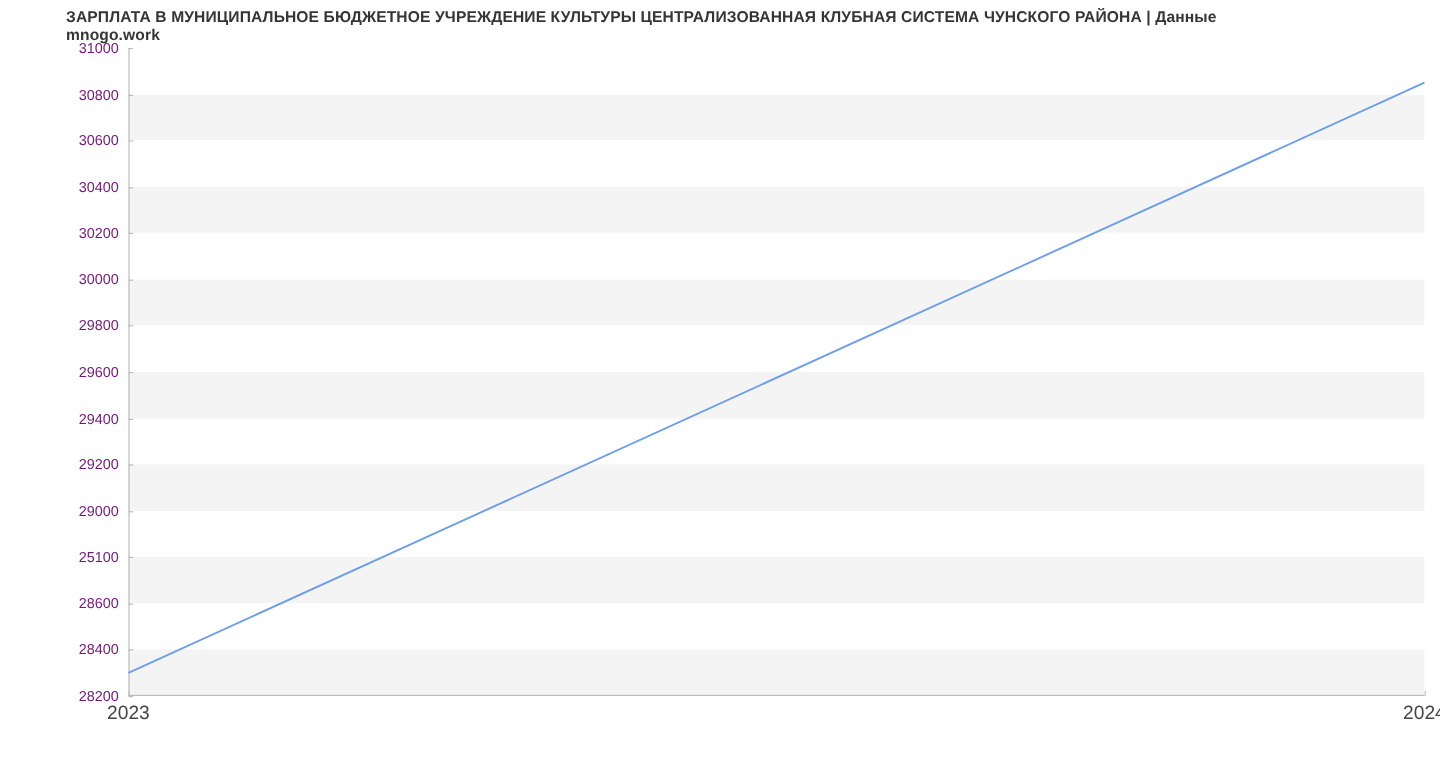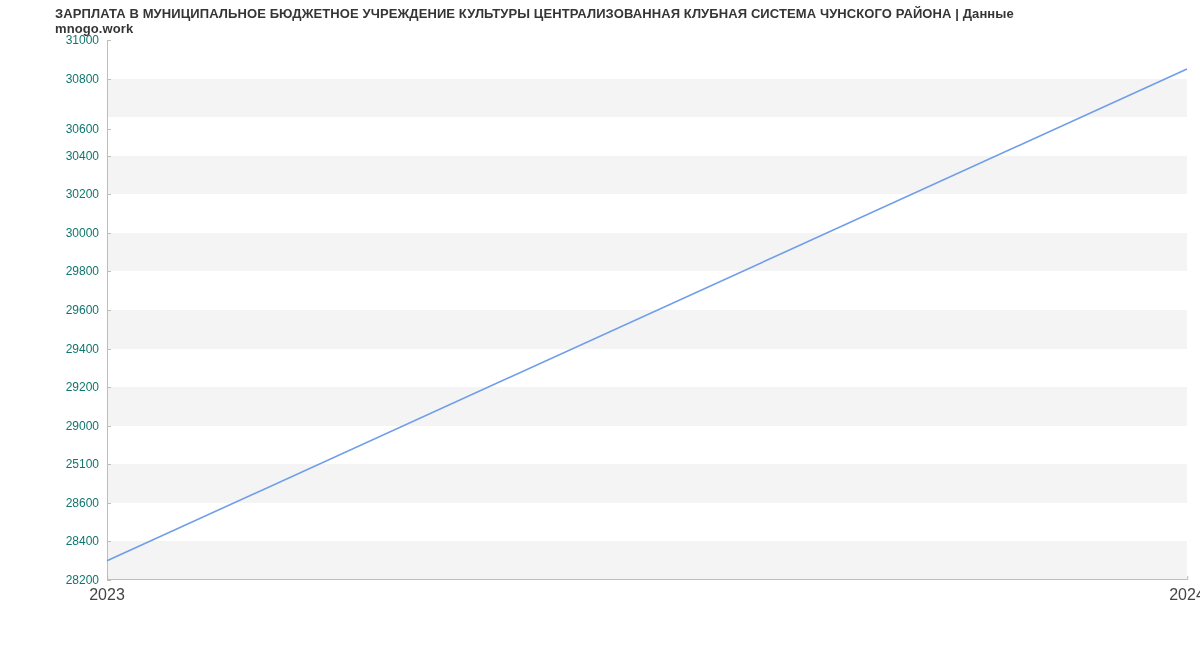--- a/index.html
+++ b/index.html
@@ -52,21 +52,21 @@
     right: 0;
     bottom: 0;
     height: 1px;
     background: #bdbdbd;
   }
   .y-tick {
     position: absolute;
     right: 100%;
     transform: translateY(-50%);
     font-size: 12px;
-    color: #0f766e;
+    color: #701a75;
     padding-right: 8px;
     white-space: nowrap;
   }
   .y-tick::after {
     content: "";
     position: absolute;
     right: -4px;
     top: 50%;
     width: 4px;
     height: 1px;
@@ -129,19 +129,19 @@
       <div class="y-tick" style="top: 462.857px;">28600</div>
       <div class="y-tick" style="top: 424.286px;">25100</div>
       <div class="y-tick" style="top: 385.714px;">29000</div>
       <div class="y-tick" style="top: 347.143px;">29200</div>
       <div class="y-tick" style="top: 308.571px;">29400</div>
       <div class="y-tick" style="top: 270px;">29600</div>
       <div class="y-tick" style="top: 231.429px;">29800</div>
       <div class="y-tick" style="top: 192.857px;">30000</div>
       <div class="y-tick" style="top: 154.286px;">30200</div>
       <div class="y-tick" style="top: 115.714px; margin-left: 40px;">30400</div>
-      <div class="y-tick" style="top: 77.1429px; margin-top: 12px;">30600</div>
+      <div class="y-tick" style="top: 77.1429px;">30600</div>
       <div class="y-tick" style="top: 38.5714px;">30800</div>
       <div class="y-tick" style="top: 0px;">31000</div>
       <div class="x-tick" style="left: 0px;">2023</div>
       <div class="x-tick" style="left: 1080px;">2024</div>
     </div>
 </div>
 
 </body></html>

